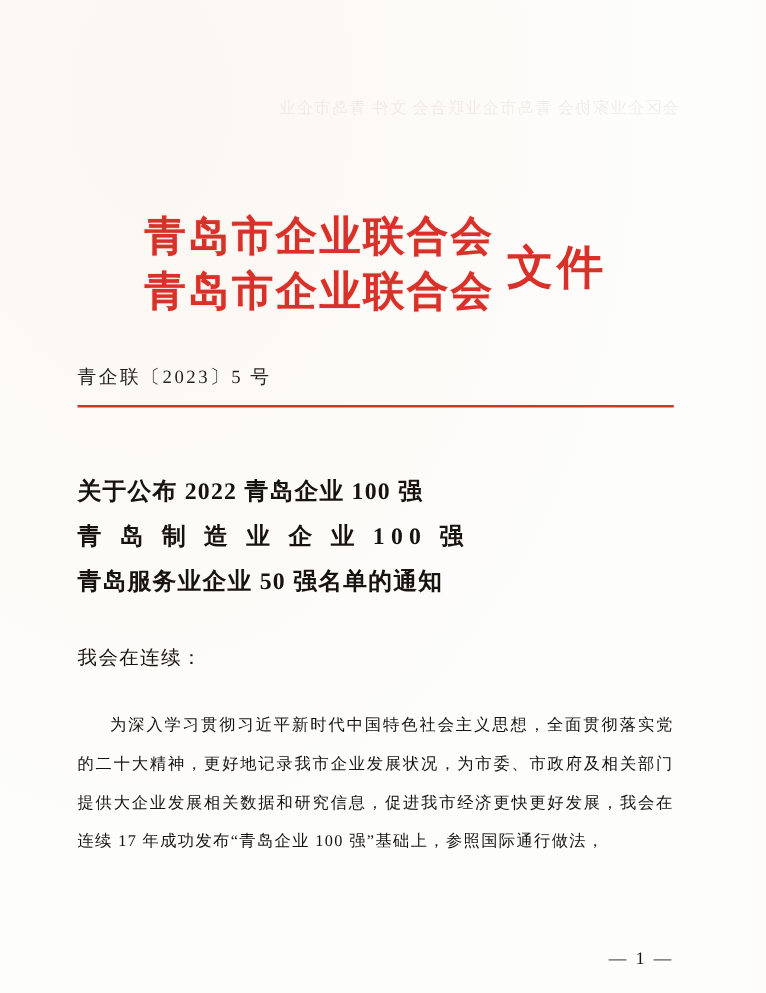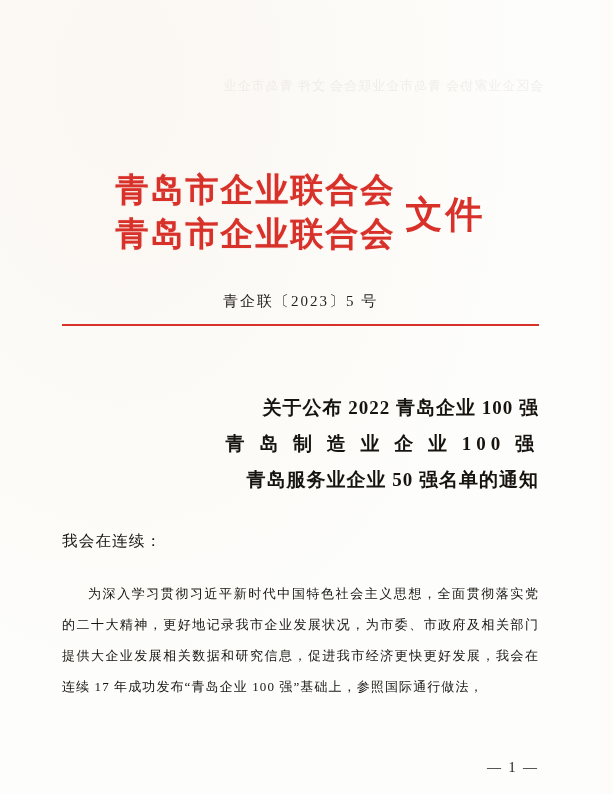--- a/index.html
+++ b/index.html
@@ -72,37 +72,37 @@
     letter-spacing: 3px;
     line-height: 56px;
     margin-left: 10px;
     margin-top: 6px;
     white-space: nowrap;
     font-family: "Liberation Serif", serif;
   }
 
   .docnum {
     margin-top: 36px;
-    text-align: center;
+    text-align: left;
     color: #231f1d;
     font-size: 15px;
     letter-spacing: 2px;
     font-family: "Liberation Serif", serif;
   }
 
   .redrule {
     margin-top: 13px;
     height: 2px;
     background: #d8312a;
     width: 100%;
   }
 
   .title-block {
-    margin-top: 64px;
-    text-align: right;
+    margin-top: 50px;
+    text-align: left;
   }
   .title-line {
     font-size: 19px;
     font-weight: bold;
     color: #17140f;
     line-height: 36px;
     letter-spacing: 1px;
     font-family: "Liberation Serif", serif;
   }
   .title-line.spaced {

